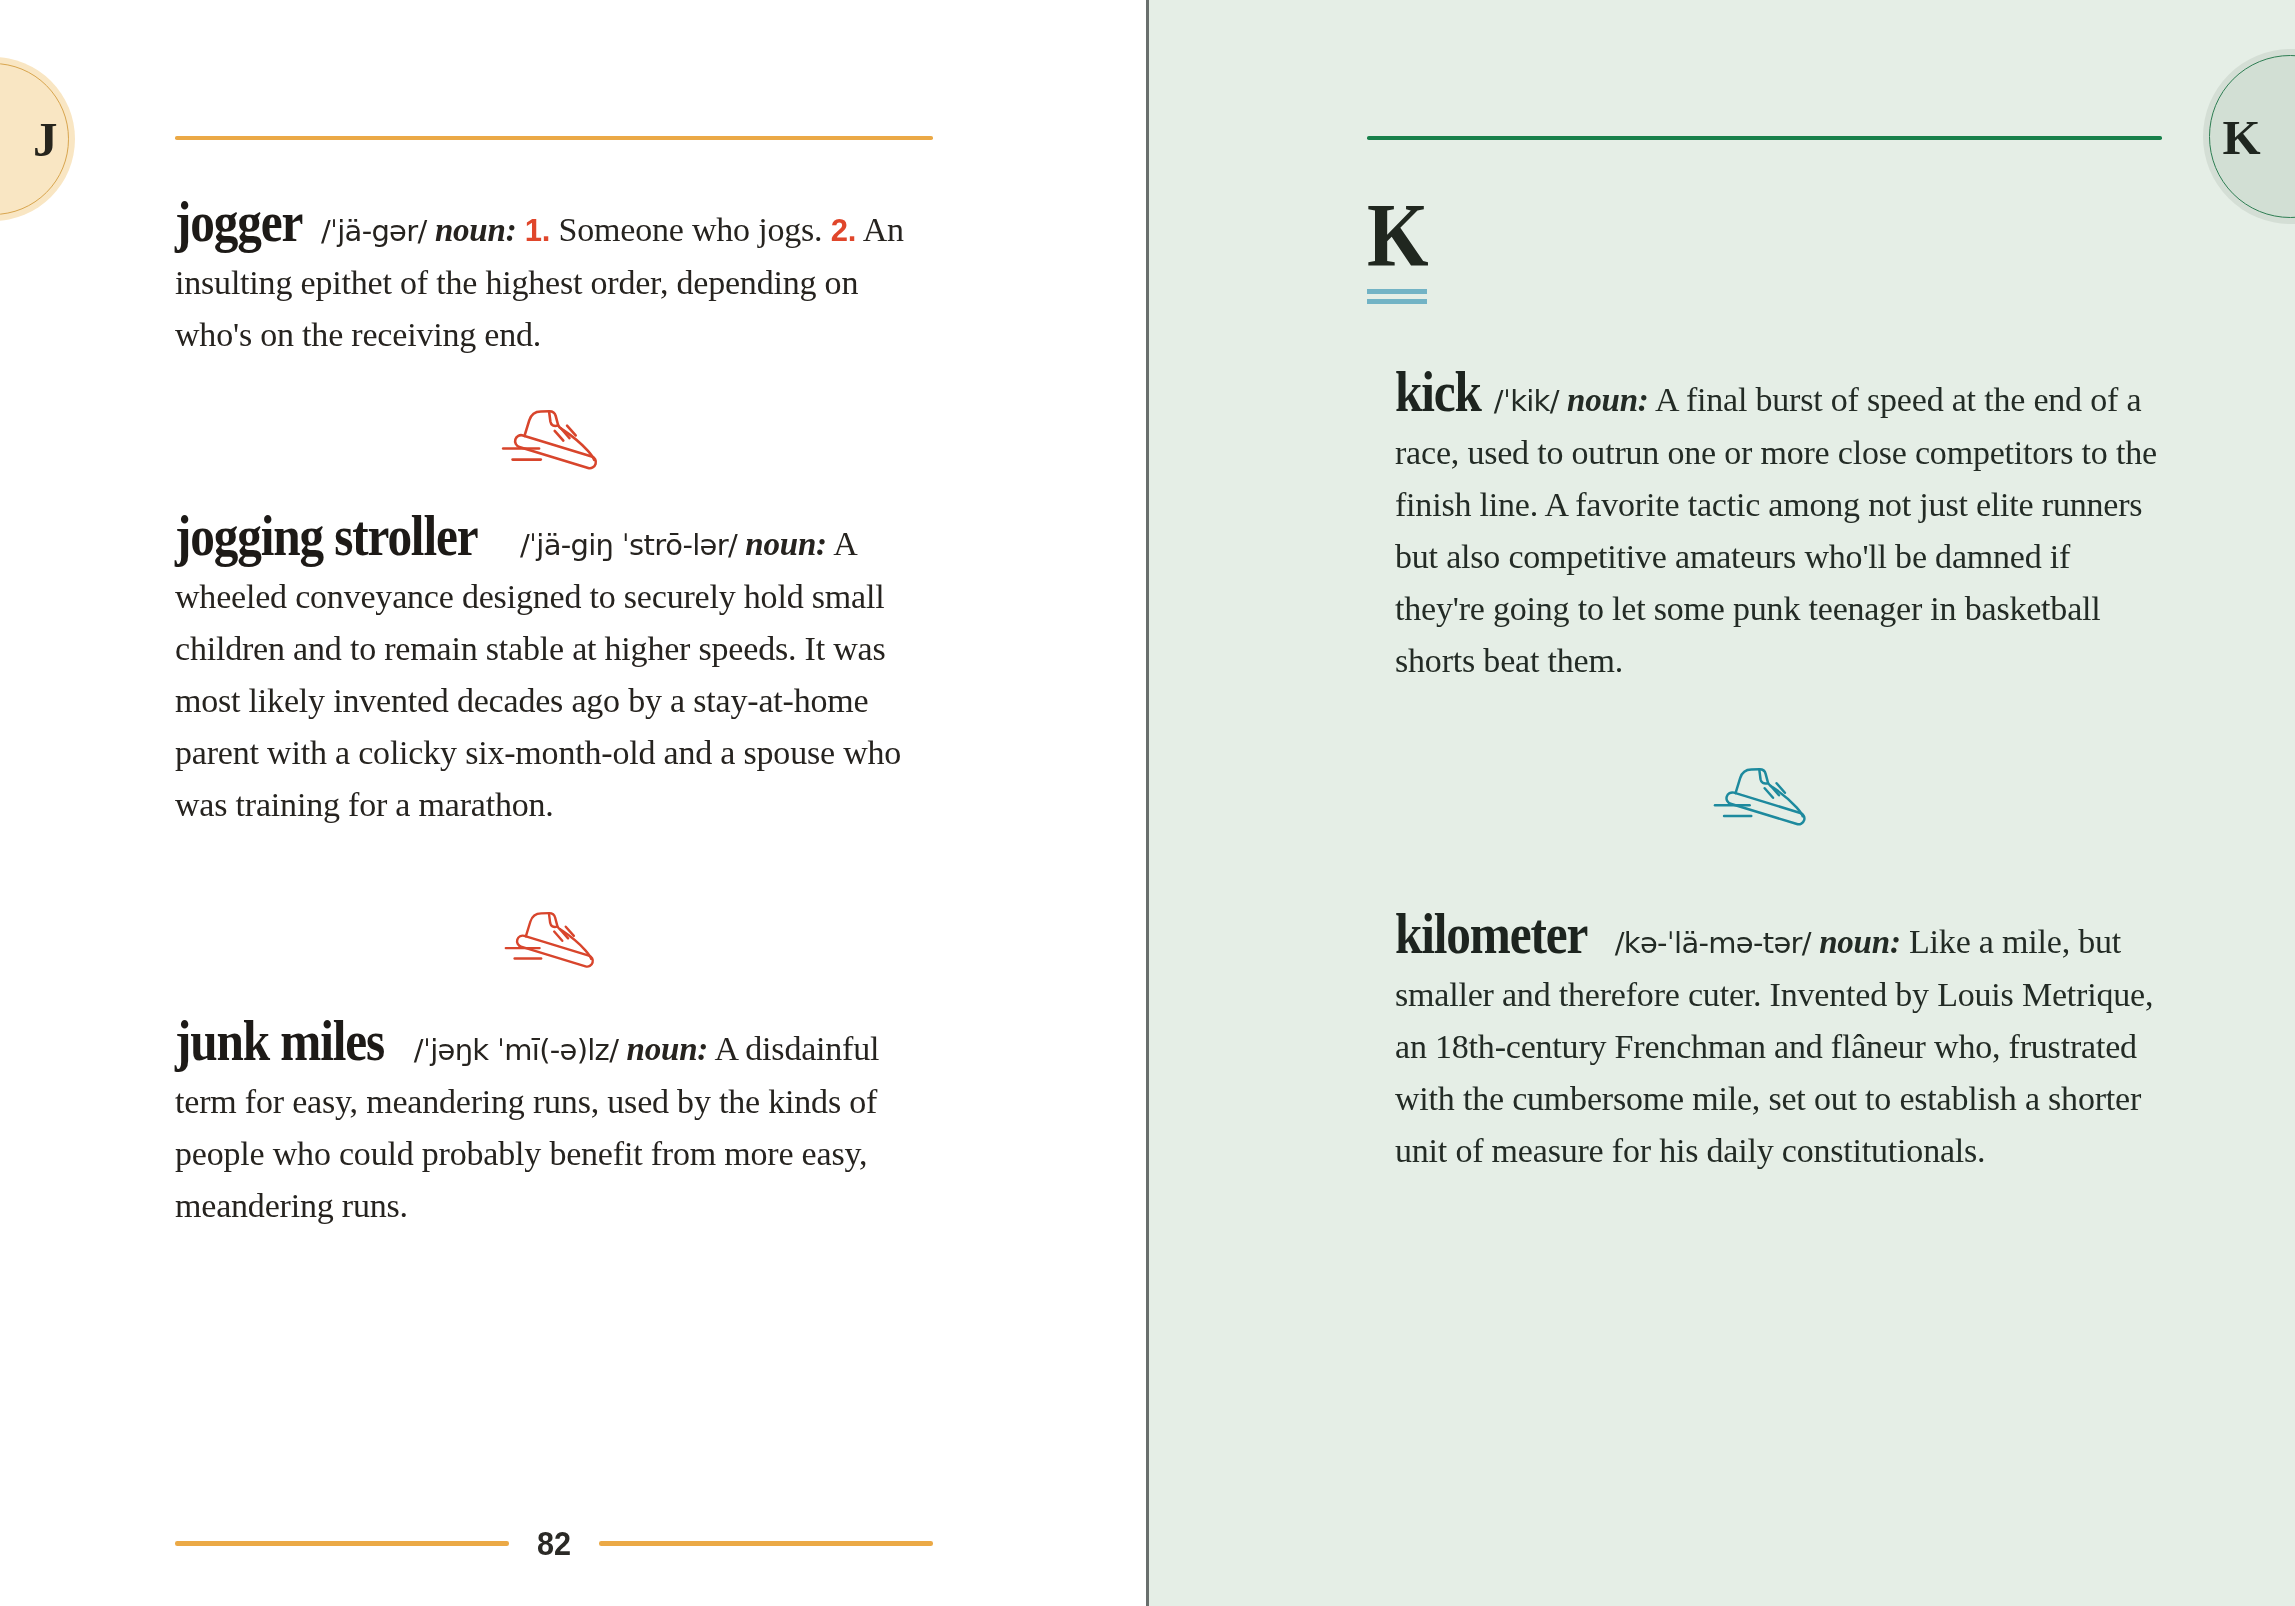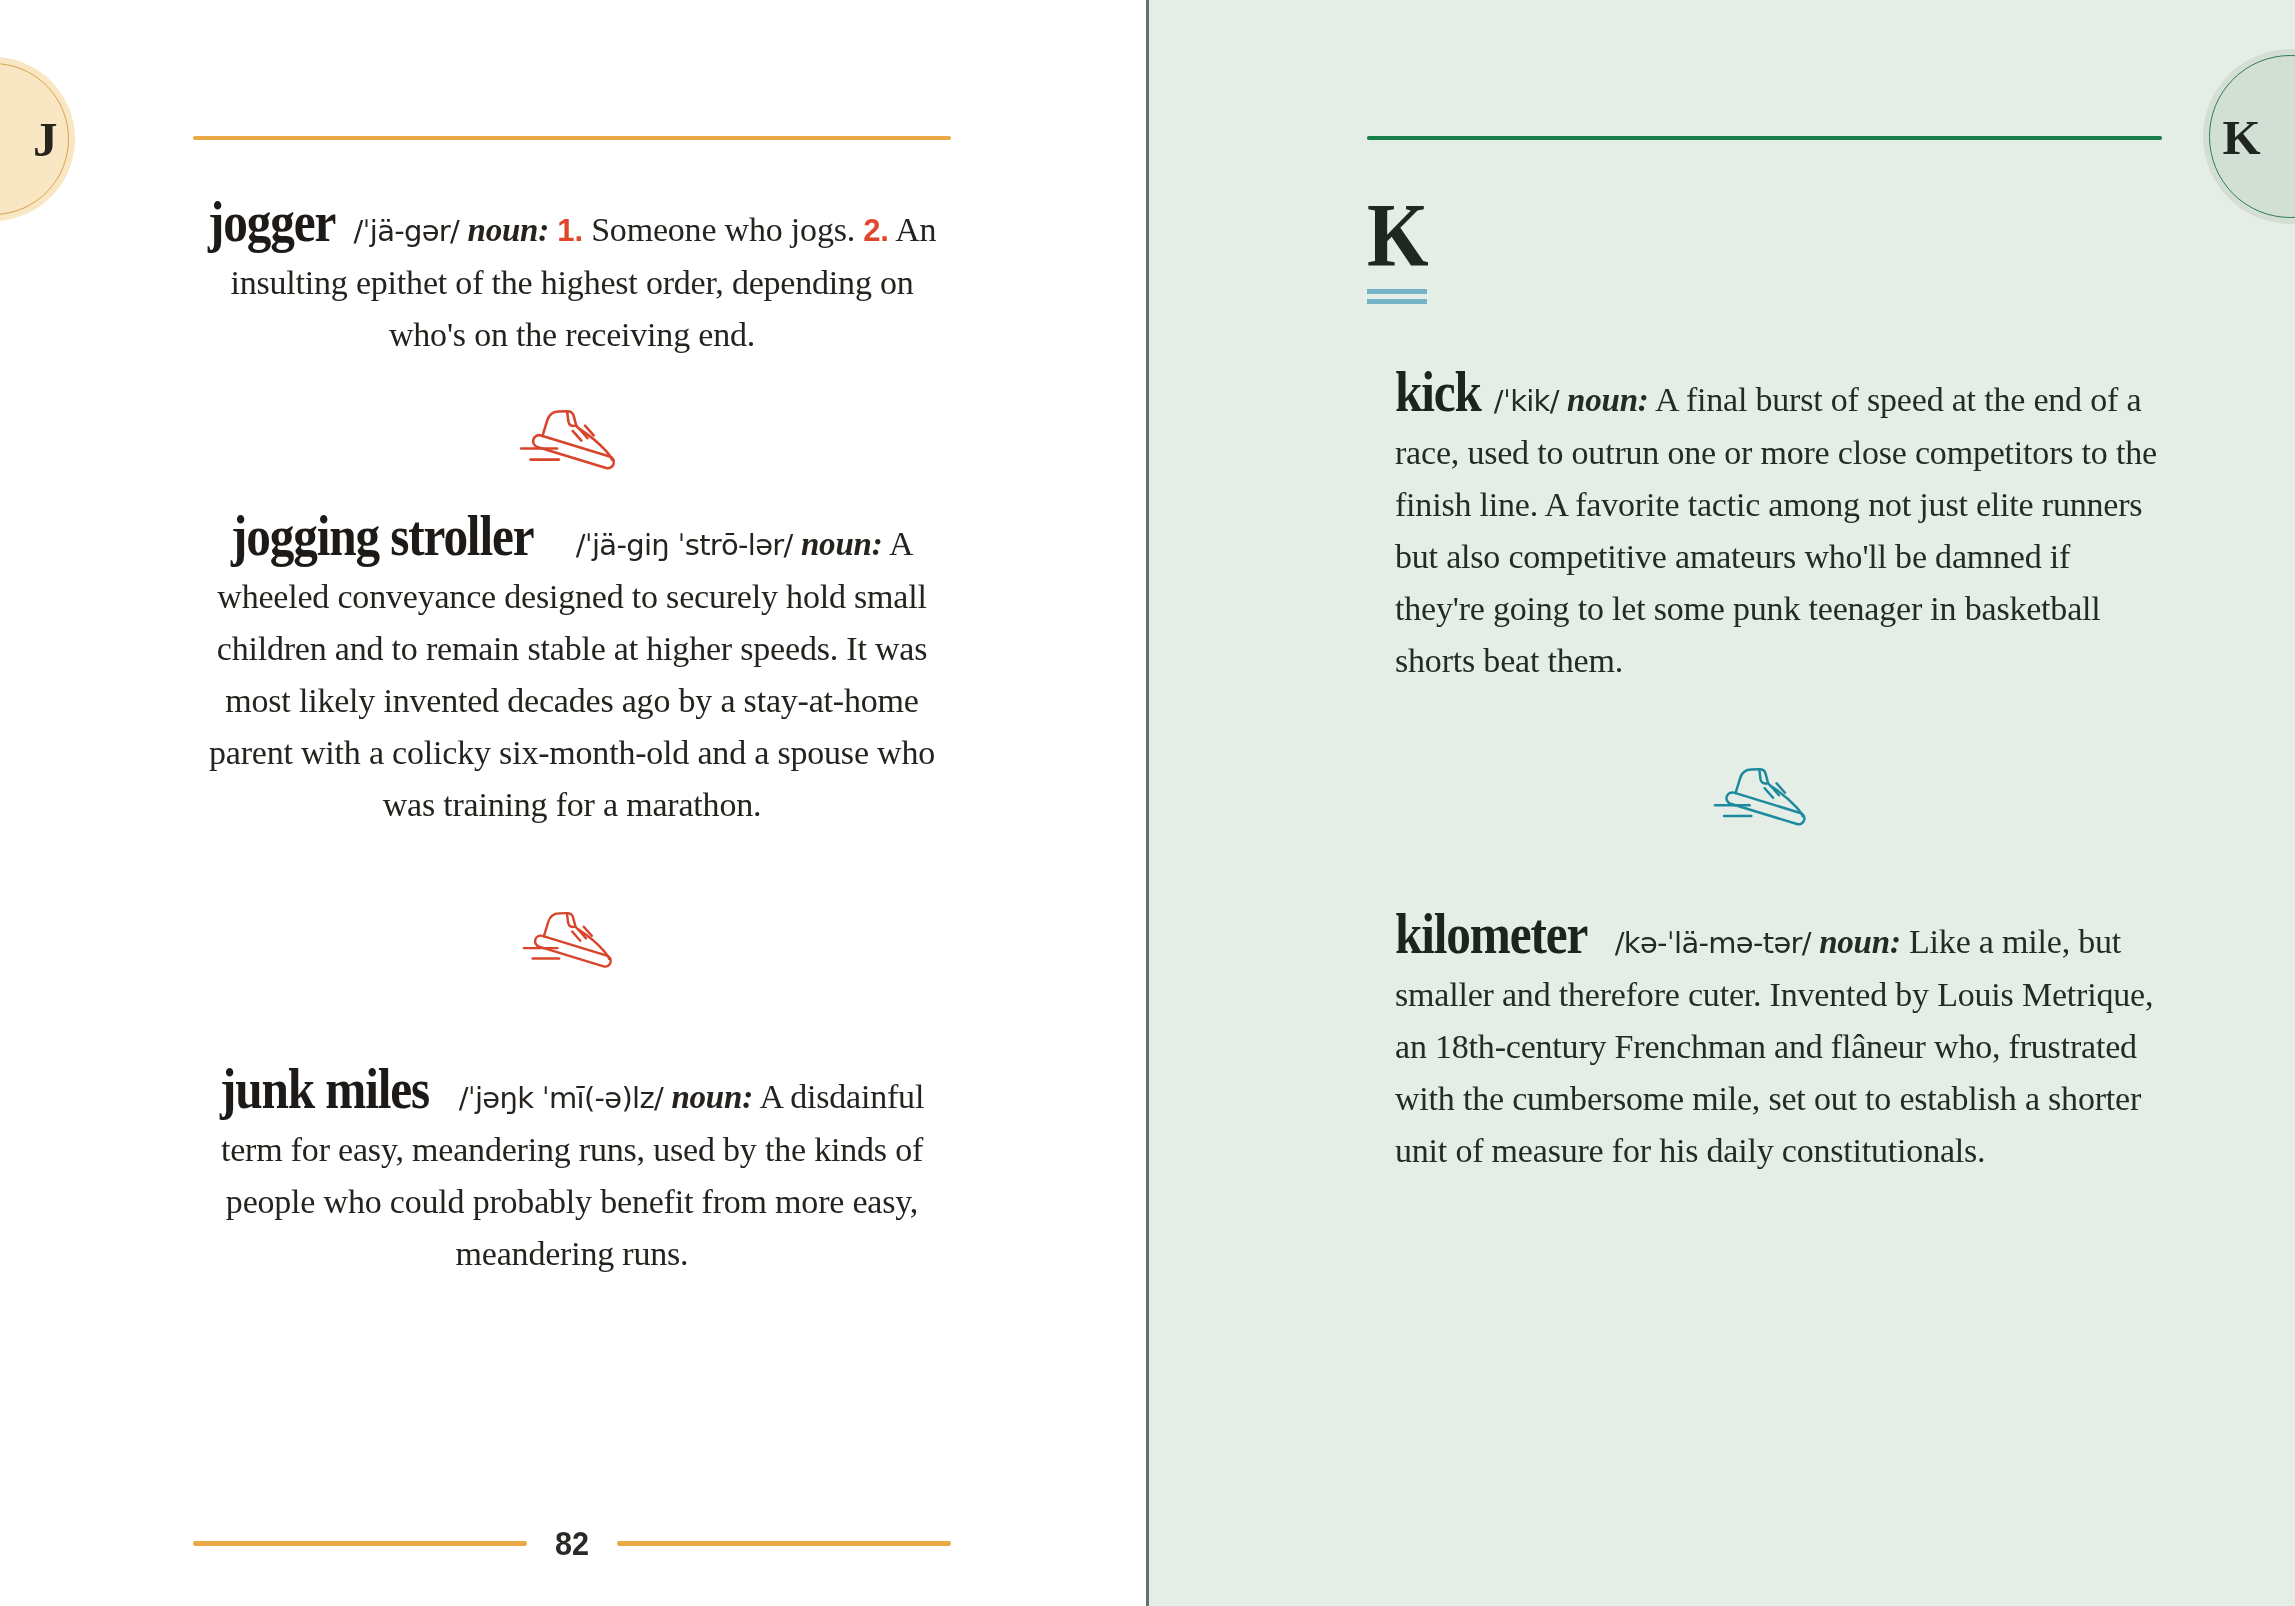--- a/index.html
+++ b/index.html
@@ -9,21 +9,21 @@
     font-family:"Liberation Serif", serif;
   }
   
   .page{position:absolute;top:0;height:1607px;}
   .page-left{left:0;width:1148px;background:#ffffff;}
   .page-right{left:1148px;width:1148px;background:#e5eee6;}
   .spine{position:absolute;top:0;left:1146px;width:2.6px;height:1607px;background:#696f6d;}
 
   
   .col{position:absolute;top:0;}
-  .col-left{left:193px;width:758px;height:1309px;text-align:center;}
+  .col-left{left:175px;width:758px;height:1309px;}
   .col-right{left:219px;width:795px;height:1607px;} 
 
   .rule-top{position:absolute;top:136px;left:0;right:0;height:4.4px;border-radius:1.8px;}
   .rule-orange{background:#eba946;}
   .rule-green{background:#17804a;}
 
   
   .entry{
     position:absolute;left:0;right:0;margin:0;
     font-size:34px;line-height:52px;color:#26231f;
@@ -141,21 +141,21 @@
           <g transform="rotate(17 70 48)">
             <rect x="22" y="54" width="98" height="14" rx="7"></rect>
             <path d="M31 54 V35 Q31 24 41 21 L50 18 Q56 16 59 21 L64 29 Q66 33 72 34 Q92 40 107 49 Q115 54 117 57"></path>
             <path d="M50 18 L55 29 Q58 35 65 31"></path>
             <path d="M63 38 L76 46 M69 33 L82 41 M75 28 L88 36"></path>
           </g>
         </g>
       </svg>
     </div>
 
-    <p class="entry" style="top:1015px;margin-top:48px;">
+    <p class="entry" style="top:1015px;">
       <span class="word">junk miles</span>
       <span class="pron">/ˈjəŋk ˈmī(-ə)lz/</span>
       <span class="pos">noun:</span>
       <span class="def">A disdainful term for easy, meandering runs, used by the kinds of people who could probably benefit from more easy, meandering runs.</span>
     </p>
 
     <div class="footer">
       <div class="line line-orange"></div>
       <span class="num">82</span>
       <div class="line line-orange"></div>

